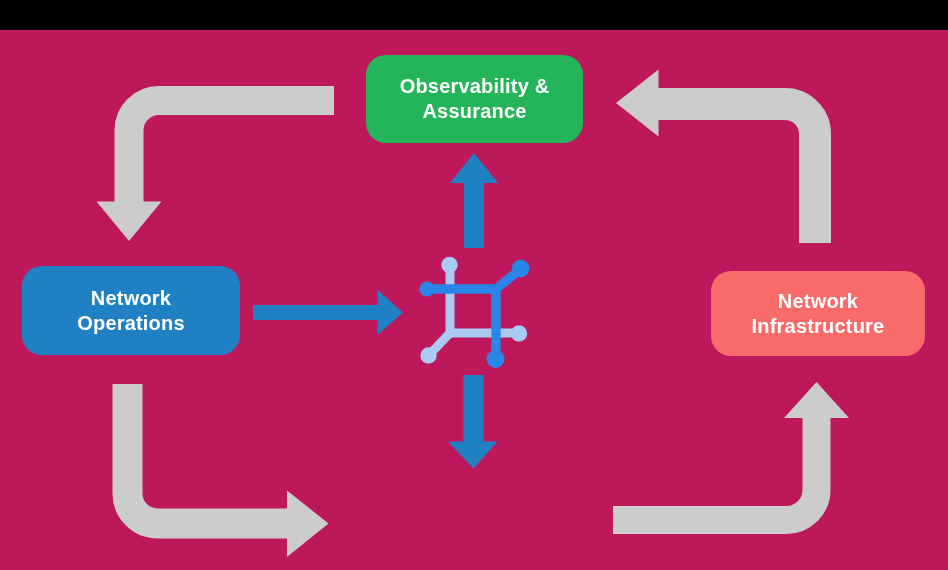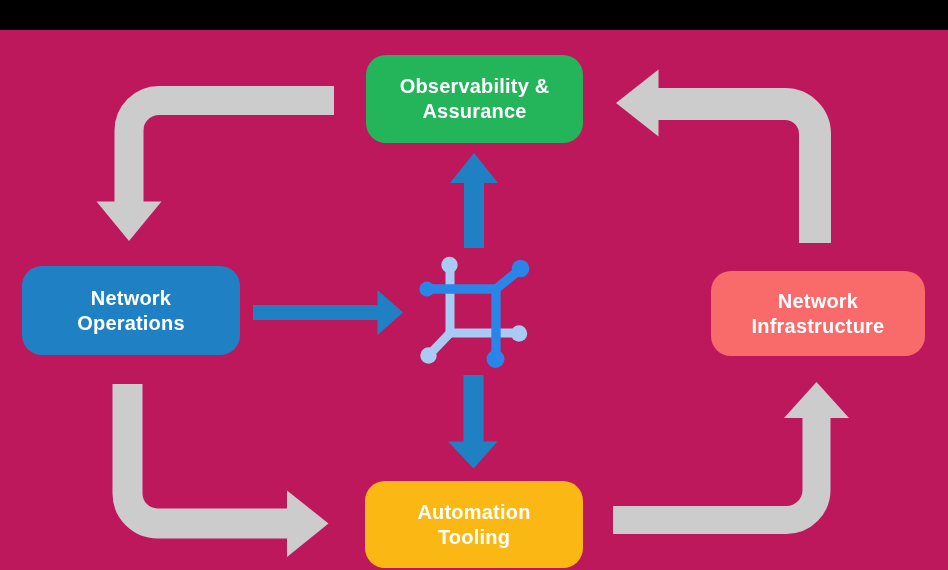--- a/index.html
+++ b/index.html
@@ -96,18 +96,14 @@
   <div id="node-left" class="node" style="background-color: rgb(31, 129, 196);">
     <span class="label">Network
 Operations</span>
   </div>
 
   <div id="node-right" class="node" style="background-color: rgb(249, 106, 106);">
     <span class="label">Network
 Infrastructure</span>
   </div>
 
-  <div id="node-bottom" class="node" style="background-color: rgb(251, 184, 20);">
-    <span class="label">Automation
-Tooling</span>
-  </div>
 
 </div>
 
 </body></html>

